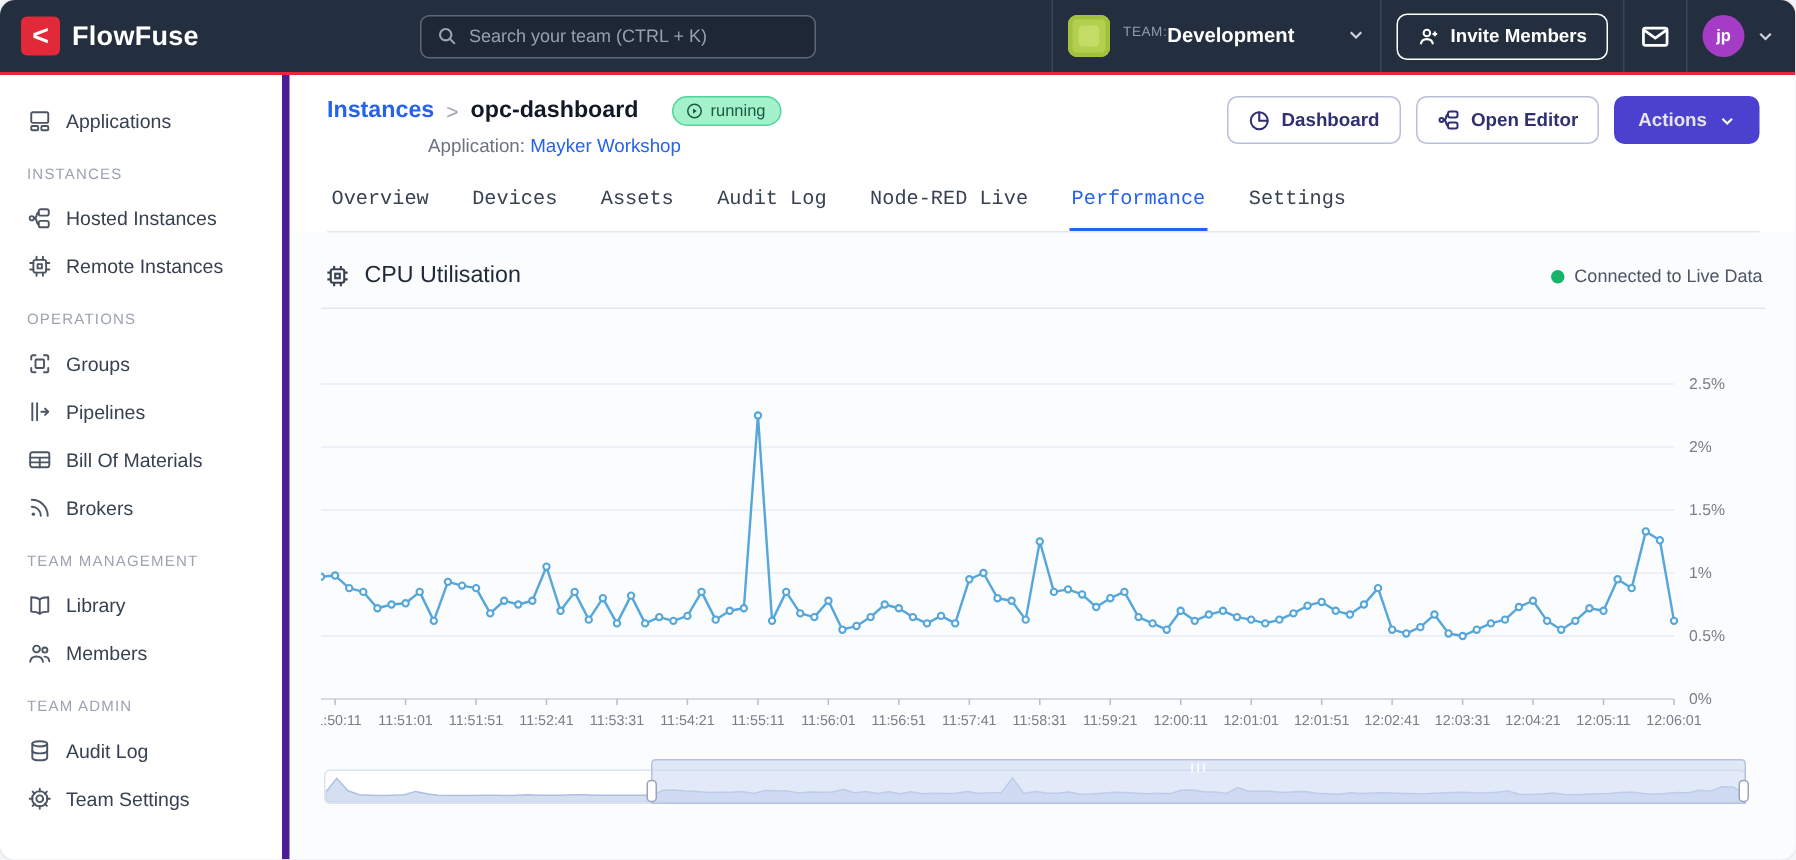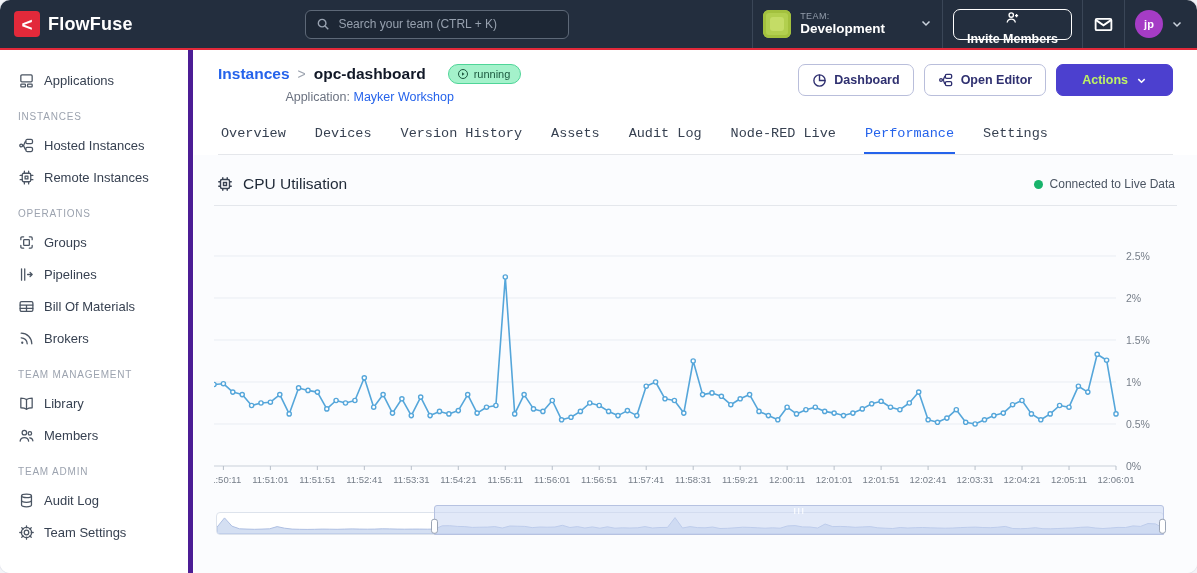--- a/index.html
+++ b/index.html
@@ -13,25 +13,25 @@
   .brand-mark { width:26px; height:26px; background:#e2293a; border-radius:4px; display:flex; align-items:center; justify-content:center; color:#fff; font-weight:bold; font-size:19px; line-height:1; }
   .brand-name { color:#ffffff; font-size:18px; font-weight:bold; letter-spacing:.2px; }
   .nav-spacer { flex:1; }
   .search-box { display:flex; align-items:center; gap:8px; width:264px; height:29px; background:#1d2735; border:1px solid #5d6877; border-radius:6px; padding:0 10px; color:#9aa4b2; }
   .search-box input { background:transparent; border:none; outline:none; color:#8b5cf6; font-size:12px; width:100%; font-family:inherit; }
   .search-box input::placeholder { color:#96a0ae; }
   .nav-divider { width:1px; height:48px; background:#3a4657; margin:0 10px; }
   .team-block { display:flex; align-items:center; gap:9px; min-width:150px; cursor:pointer; }
   .team-avatar { width:28px; height:28px; border-radius:6px; background:#b2cf4f; box-shadow:inset 0 0 0 3px #a3c13e; position:relative; }
   .team-avatar::after{ content:""; position:absolute; inset:7px; border-radius:3px; background:#c4dc66; }
-  .team-texts { display:flex; flex-direction:column; line-height:1.15; }
+  .team-texts { display:flex; flex-direction:row; line-height:1.15; }
   .team-label { color:#939dab; font-size:9px; letter-spacing:.4px; }
   .team-name { color:#ffffff; font-size:13.5px; font-weight:bold; }
   .chev { color:#cbd3dd; font-size:11px; }
-  .invite-btn { display:flex; align-items:center; gap:7px; height:31px; padding:0 13px; border:1.5px solid #ffffff; border-radius:7px; color:#ffffff; font-size:12.5px; font-weight:bold; background:transparent; cursor:pointer; font-family:inherit;flex-direction:column; }
+  .invite-btn { display:flex; align-items:center; gap:7px; height:31px; padding:0 13px; border:1.5px solid #ffffff; border-radius:7px; color:#ffffff; font-size:12.5px; font-weight:bold; background:transparent; cursor:pointer; font-family:inherit; }
   .icon-btn { background:transparent; border:none; color:#fff; cursor:pointer; display:flex; align-items:center; }
   .user-block { display:flex; align-items:center; gap:8px; cursor:pointer; }
   .user-avatar { width:28px; height:28px; border-radius:50%; background:#a53cc5; color:#fff; display:flex; align-items:center; justify-content:center; font-size:11px; font-weight:bold; }
 
   
   #sidebar { position:absolute; top:50px; left:0; bottom:0; width:193px; background:#ffffff; border-right:5px solid #4c1d95; padding:16px 10px 0 16px; overflow:hidden; }
   .side-header { font-size:10px; color:#9ca3af; letter-spacing:.8px; margin:16px 0 9px 2px; }
   .side-item { display:flex; align-items:center; gap:9px; padding:6px 2px; margin-bottom:3px; color:#374151; font-size:13px; cursor:pointer; border-radius:4px; }
   .side-item svg { flex:0 0 auto; color:#4b5563; }
 
@@ -41,21 +41,21 @@
   .head-row { display:flex; align-items:flex-start; }
   .crumbs { display:flex; align-items:center; gap:8px; }
   .crumb-link { color:#2563eb; font-size:15.5px; font-weight:bold; cursor:pointer; }
   .crumb-sep { color:#9ca3af; font-size:14px; }
   .crumb-current { color:#111827; font-size:15.5px; font-weight:bold; }
   .status-badge { display:inline-flex; align-items:center; gap:5px; margin-left:14px; background:#a4f2cb; border:1px solid #4fd598; border-radius:999px; padding:3px 10px 3px 8px; color:#1d5940; font-size:11px; }
   .app-line { margin-top:6px; font-size:12.5px; color:#6b7280;text-align:center; }
   .app-link { color:#2563eb; cursor:pointer; }
   .head-actions { margin-left:auto; display:flex; gap:10px; }
   .btn-outline { display:flex; align-items:center; gap:7px; height:32px; padding:0 13px; background:#fff; border:1px solid #b9bedb; border-radius:7px; color:#2f3070; font-size:12.5px; font-weight:bold; cursor:pointer; font-family:inherit; }
-  .btn-solid { display:flex; align-items:center; gap:8px; height:32px; padding:0 25px; background:#4c40cf; border:1px solid #4c40cf; border-radius:7px; color:#bef264; font-size:12.5px; font-weight:bold; cursor:pointer; font-family:inherit; }
+  .btn-solid { display:flex; align-items:center; gap:8px; height:32px; padding:0 15px; background:#4c40cf; border:1px solid #4c40cf; border-radius:7px; color:#e5e5e5; font-size:12.5px; font-weight:bold; cursor:pointer; font-family:inherit; }
   #tabs { display:flex; gap:27px; margin-top:14px; border-bottom:1px solid #e5e7eb; padding:0 2px; }
   .tab { font-size:13.5px; color:#374151; padding:8px 1px 11px 1px; cursor:pointer; border-bottom:2px solid transparent;font-family:Liberation Mono, monospace; }
   .tab.active { color:#2563eb; border-bottom-color:#2563eb; font-weight:normal; }
 
   
   #perf { padding:16px 20px 0 20px; }
   .chart-head { display:flex; align-items:center; padding:4px 2px 12px 2px; border-bottom:1px solid #e4e7ec; }
   .chart-title { display:flex; align-items:center; gap:9px; color:#1f2937; font-size:15.5px; font-weight:normal; }
   .chart-title svg { color:#374151; }
   .live-status { margin-left:auto; display:flex; align-items:center; gap:7px; color:#4b5563; font-size:12px; }
@@ -298,21 +298,20 @@
               <svg width="11" height="11" viewBox="0 0 24 24" fill="none" stroke="#fff" stroke-width="3.2">
                   <path d="M5 9l7 7 7-7"></path>
                 </svg>
             </span>
           </button>
         </div>
       </div>
       <div id="tabs">
           <div class="tab">Overview</div>
           <div class="tab">Devices</div>
-          <div class="tab">Version History</div>
           <div class="tab">Assets</div>
           <div class="tab">Audit Log</div>
           <div class="tab">Node-RED Live</div>
           <div class="tab active">Performance</div>
           <div class="tab">Settings</div>
         </div>
     </div>
 
     <div id="perf">
       <div class="chart-head">

